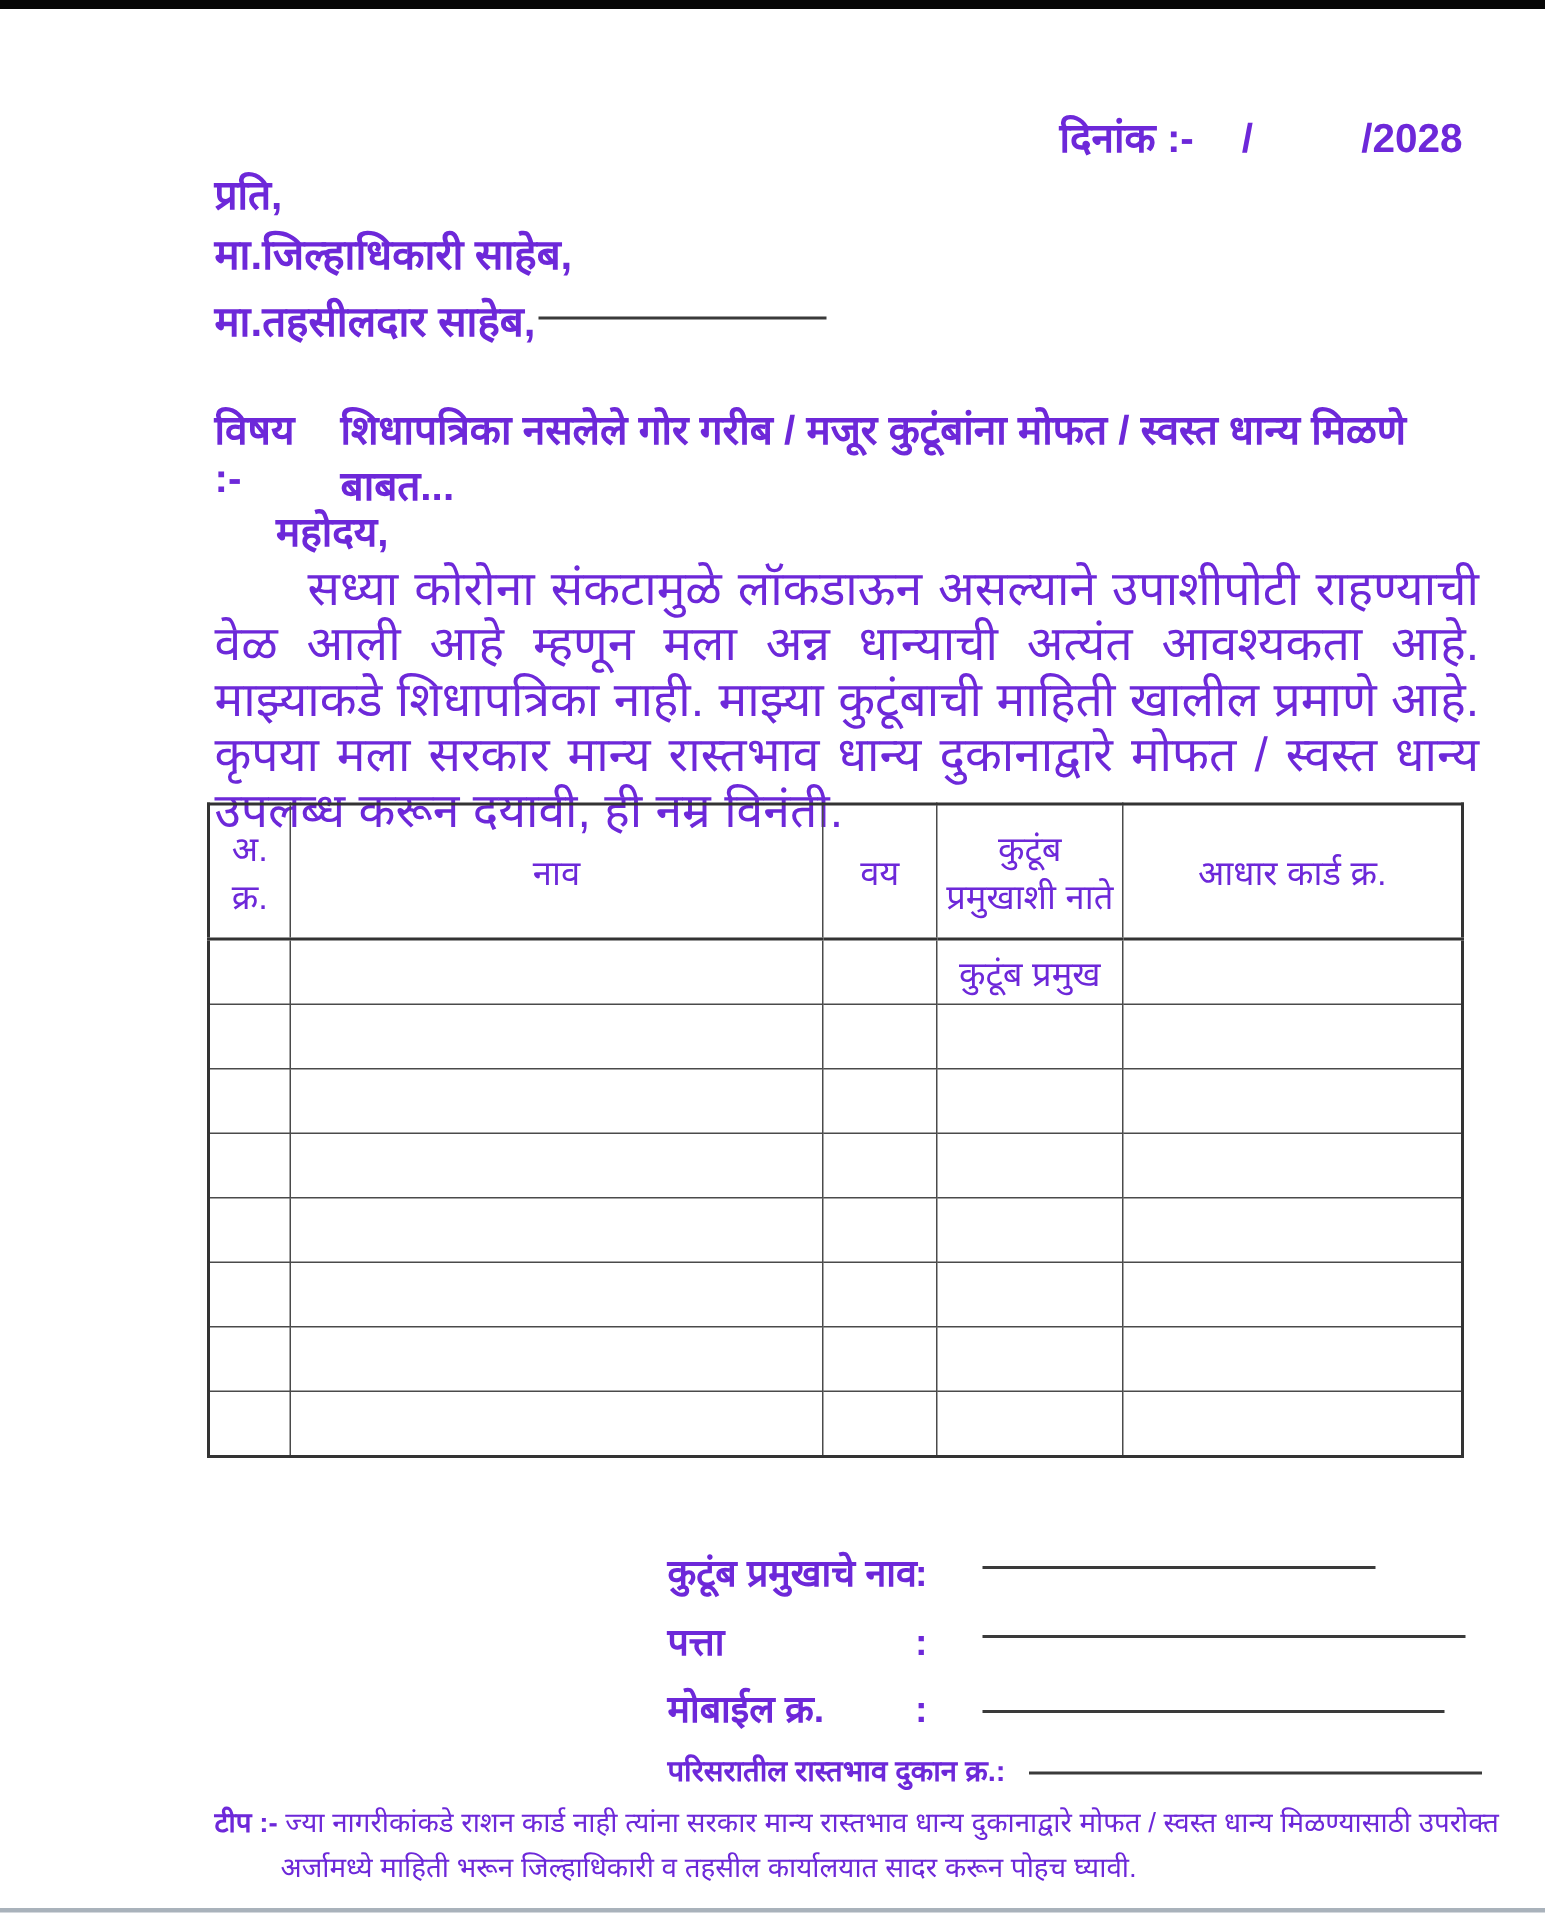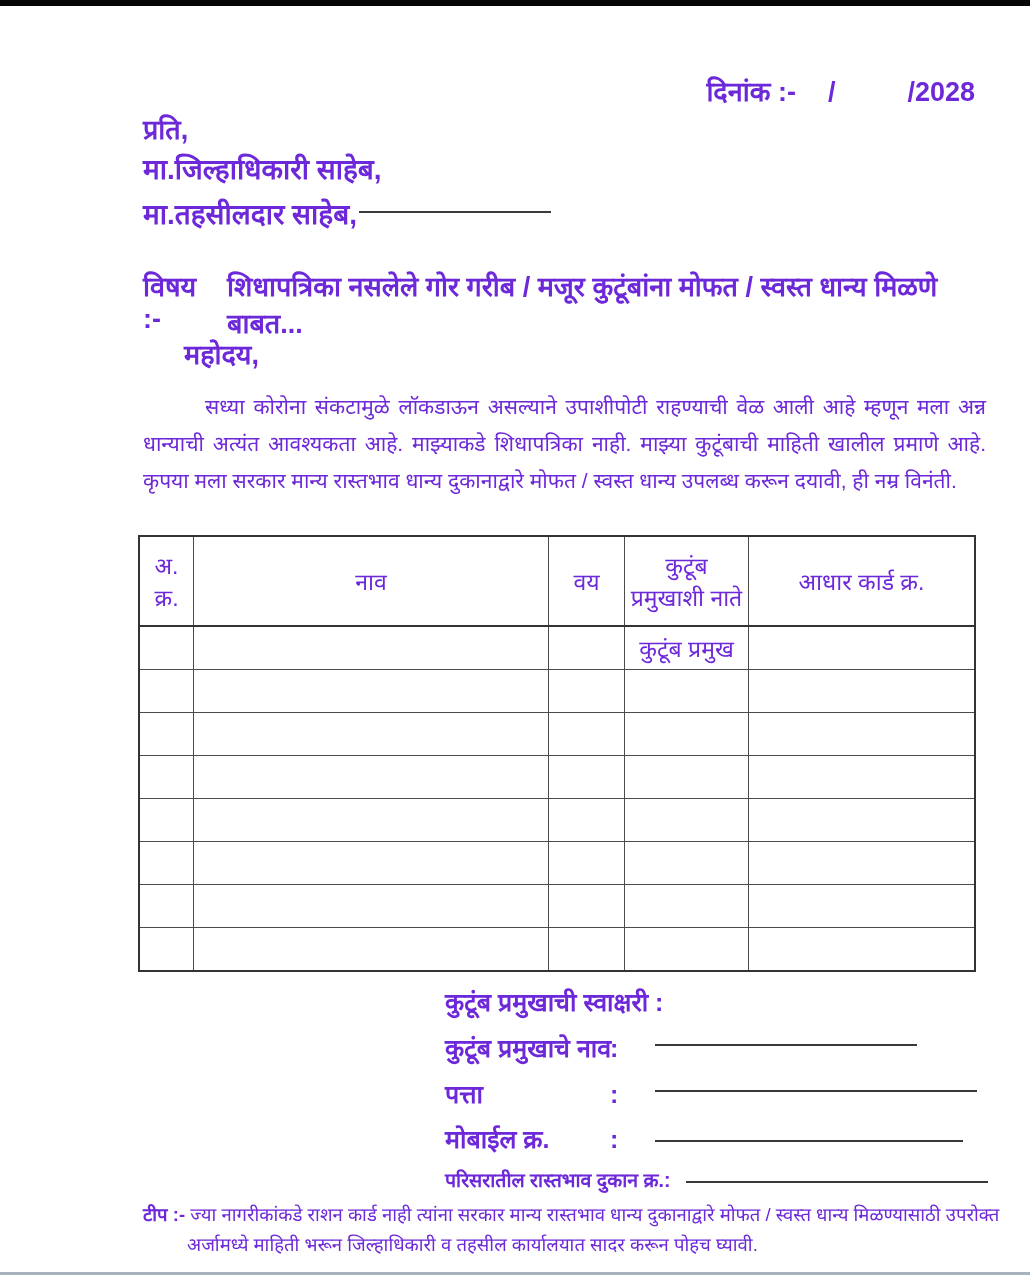--- a/index.html
+++ b/index.html
@@ -59,23 +59,23 @@
     align-items: baseline;
     font-size: 27px;
     font-weight: 700;
   }
   .subject-row .subject-text { margin-left: 8px; }
 
   .mahoday { position: absolute; left: 143px; top: 335px; font-size: 27px; font-weight: 700; margin-left: 41px; }
 
   .body-para {
     position: absolute;
-    left: 143px; top: 388px;
+    left: 143px; top: 374px;
     width: 843px;
-    font-size: 21px;
+    font-size: 32px;
     line-height: 37px;
     font-weight: 500;
     text-align: justify;
     text-indent: 62px;
   }
 
   table.family {
     position: absolute;
     left: 138px; top: 535px;
     width: 800px;
@@ -221,24 +221,20 @@
       <tr>
         <td></td>
         <td></td>
         <td></td>
         <td></td>
         <td></td>
       </tr>
     </tbody>
   </table>
 
-  <div class="sig-row sig-r1">
-    <span>कुटूंब प्रमुखाची स्वाक्षरी</span>
-    <span class="sig-colon">:</span>
-  </div>
 
   <div class="sig-row sig-r2">
     <span class="sig-label-fixed">कुटूंब प्रमुखाचे नाव</span>
     <span class="sig-colon">:</span>
     <span class="fill-line"></span>
   </div>
 
   <div class="sig-row sig-r4">
     <span class="sig-label-fixed">मोबाईल क्र.</span>
     <span class="sig-colon">:</span>

